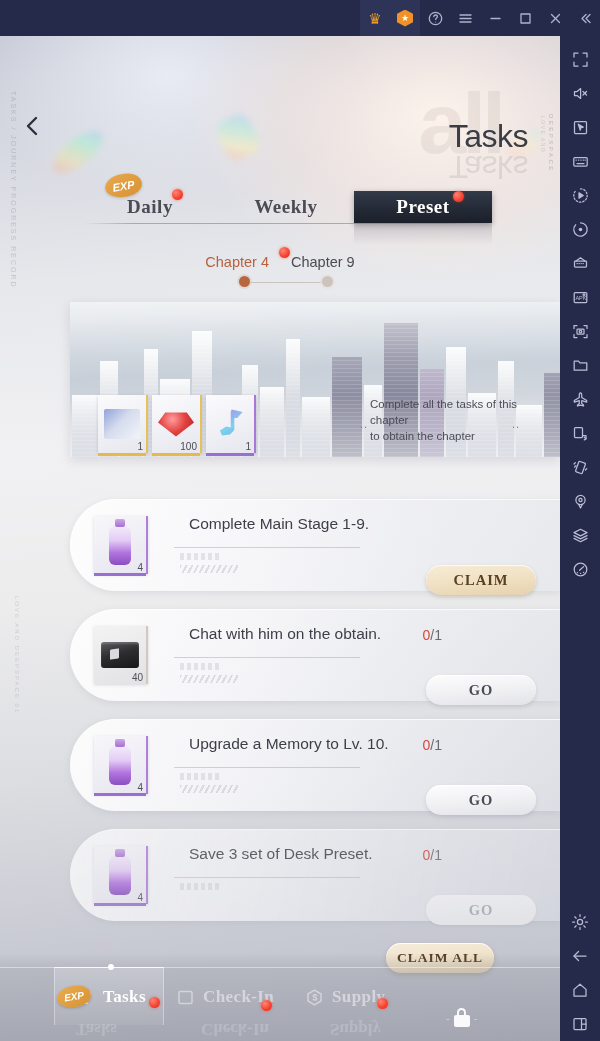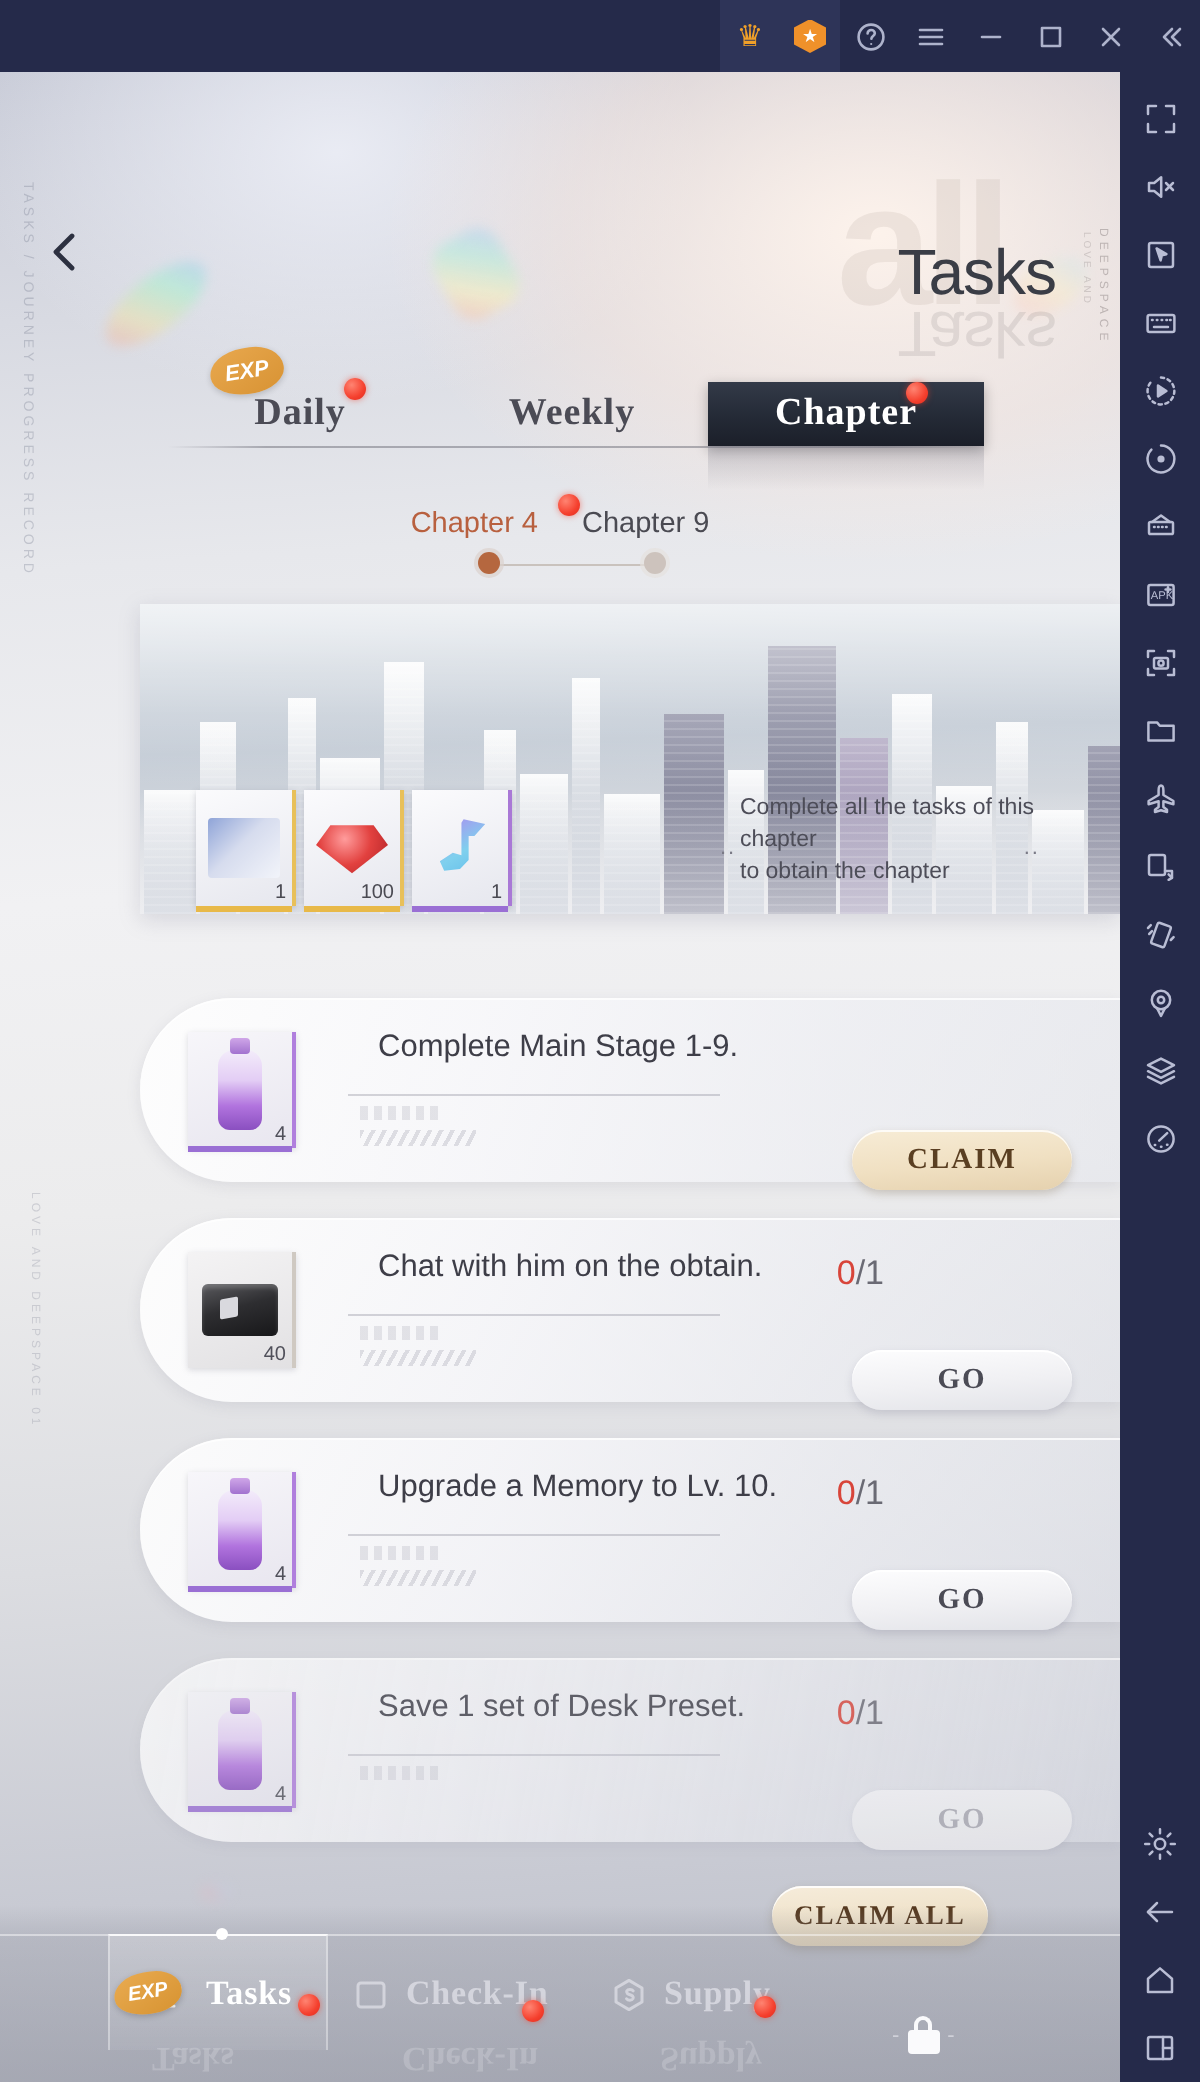--- a/index.html
+++ b/index.html
@@ -269,21 +269,21 @@
     content:""; position:absolute; left:9px; top:7px; width:9px; height:10px;
     background:#d9d9de; transform: skewY(-10deg); border-radius:1px;
   }
   .t-body { flex:1 1 auto; margin-left:24px; position:relative; height:72px; }
   .t-title {
     position:absolute; left:0; top:6px; font-size:15.5px; color:#3e3e48;
     font-family:"Liberation Sans", sans-serif;
     margin-left:17px;
   }
   .t-prog {
-    position:absolute; right:118px; top:8px; font-size:17px; color:#d8453a;
+    position:absolute; right:118px; top:8px; font-size:14px; color:#d8453a;
     font-family:"Liberation Sans", sans-serif;
   }
   .t-prog .den { color:#6a6a74; }
   .t-rule { position:absolute; left:2px; top:38px; width:186px; height:1px; background:rgba(120,120,135,.30); }
   .t-ghost1 {
     position:absolute; left:8px; top:44px; width:40px; height:7px;
     background: repeating-linear-gradient(90deg, rgba(150,150,165,.22) 0 4px, rgba(0,0,0,0) 4px 7px);
   }
   .t-ghost2 {
     position:absolute; left:8px; top:56px; width:58px; height:8px;
@@ -438,21 +438,21 @@
     <div class="ghost-title">all</div>
     <div class="page-title">Tasks</div>
     <div class="page-title-reflect">Tasks</div>
     <div class="brand-vert">DEEPSPACE</div>
     <div class="brand-vert2">LOVE AND</div>
 
     <div class="exp-badge">EXP</div>
     <div class="tabs">
       <div class="tab t1">Weekly</div>
       <div class="tab t0">Daily</div>
-      <div class="tab t2">Chapter</div>
+      <div class="tab t2">Preset</div>
     </div>
     <div class="tab-underline"></div>
     <div class="tab-shadow"></div>
     <div class="reddot" style="left:172px; top:153px;"></div>
     <div class="reddot" style="left:453px; top:155px;"></div>
 
     <div class="chapters">
       <div class="chap-row">
         <div class="chap active">Chapter 4</div>
         <div class="chap inactive">Chapter 9</div>
@@ -565,21 +565,21 @@
         </div>
       </div>
 
       <div class="task dim">
         <div class="t-icon">
           <div class="art-potion"></div>
           <span class="t-icon-num">4</span>
           <div class="t-icon-bar"></div>
         </div>
         <div class="t-body">
-          <div class="t-title">Save 1 set of Desk Preset.</div>
+          <div class="t-title">Save 3 set of Desk Preset.</div>
           <div class="t-prog"><span>0</span><span class="den">/1</span></div>
           <div class="t-rule"></div>
           <div class="t-ghost1"></div>
           <div class="t-btn go disabled">GO</div>
         </div>
       </div>
     </div>
 
     <div class="claim-all">CLAIM ALL</div>
 

